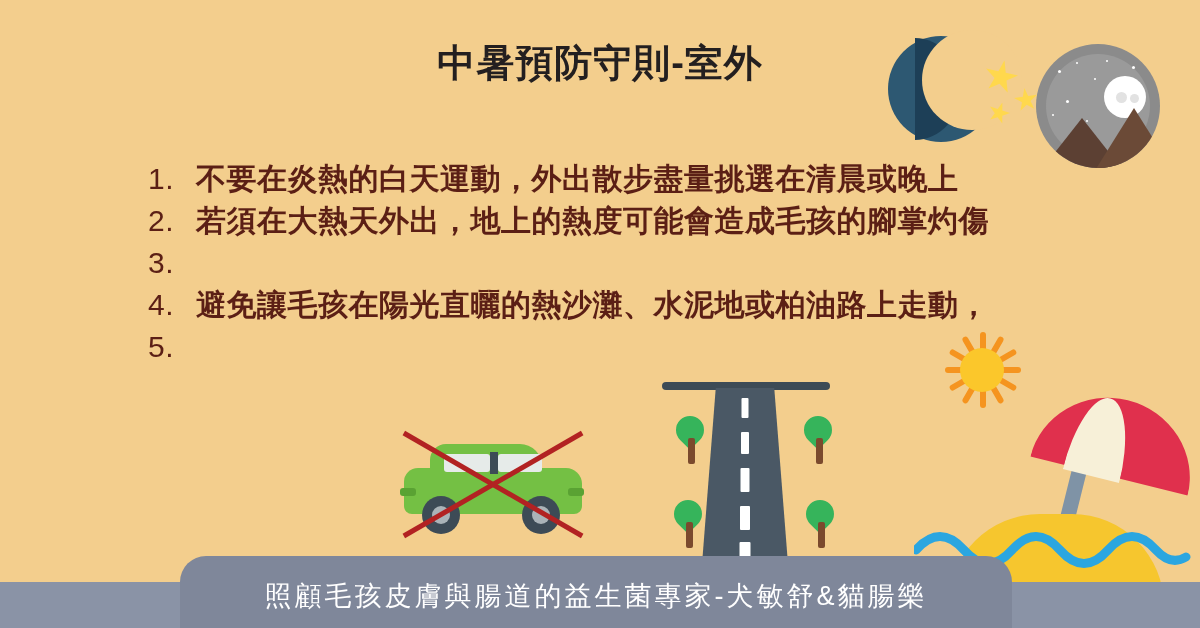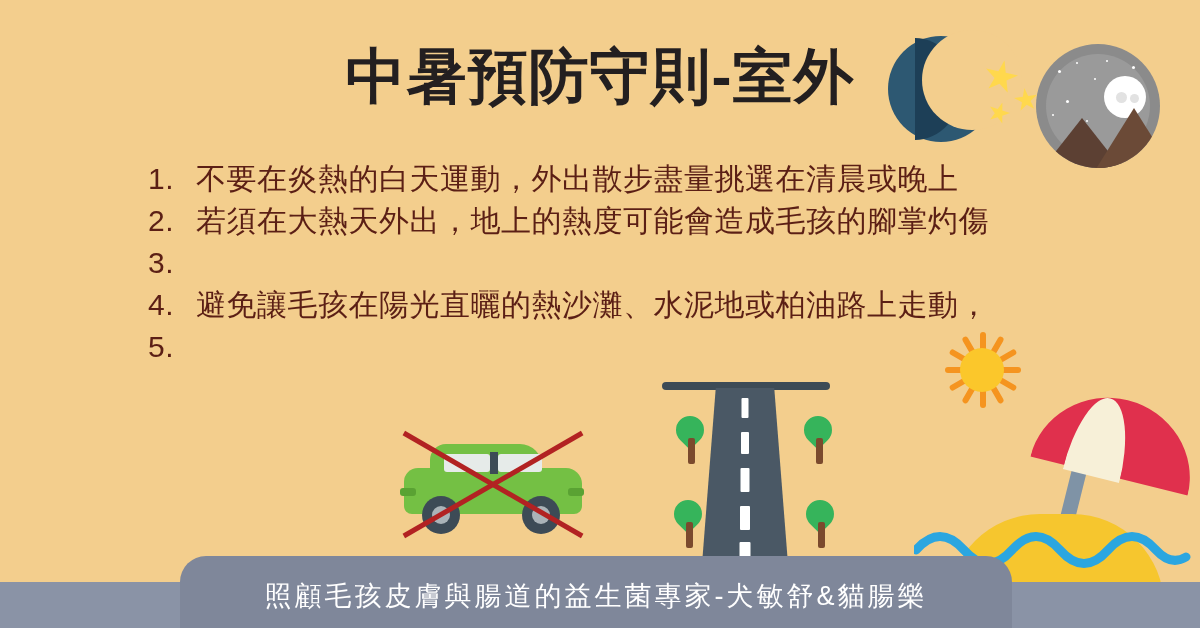--- a/index.html
+++ b/index.html
@@ -20,21 +20,21 @@
     overflow: hidden;
   }
 
   
   #title {
     position: absolute;
     left: 0;
     top: 42px;
     width: 1200px;
     text-align: center;
-    font-size: 60px;
+    font-size: 38px;
     font-weight: bold;
     letter-spacing: 1px;
     color: #231f20;
     line-height: 1.15;
     white-space: nowrap;
   }
 
   
   #list {
     position: absolute;
@@ -51,20 +51,21 @@
     align-items: flex-start;
     white-space: nowrap;
   }
   .li-num {
     flex: 0 0 auto;
     width: 48px;
     text-align: left;
   }
   .li-text {
     flex: 0 0 auto;
+    font-weight: bold;
   }
   .li-cont {
     padding-left: 48px;
     white-space: nowrap;
   }
 
   
   #footer-base {
     position: absolute;
     left: 0;

